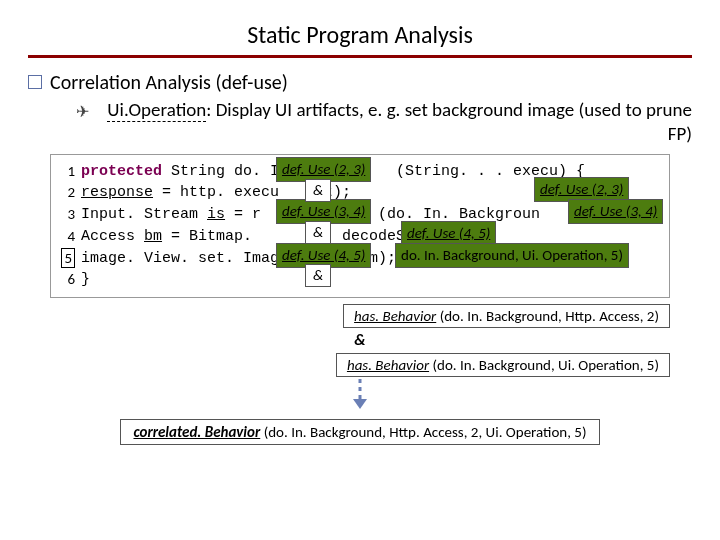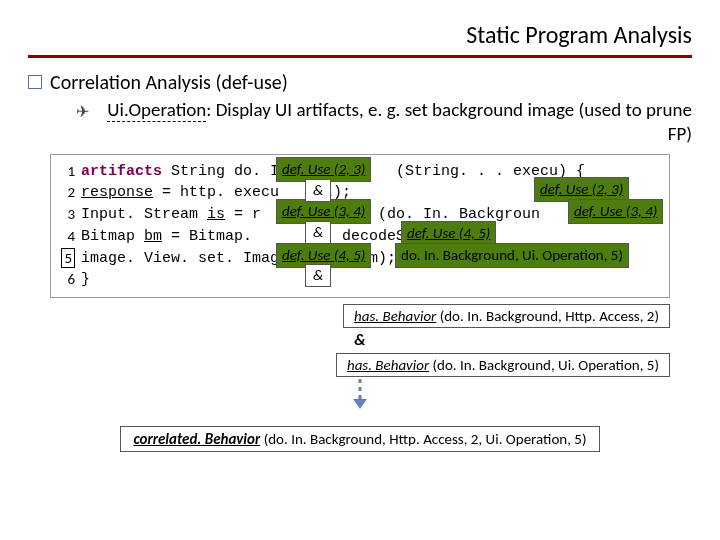--- a/index.html
+++ b/index.html
@@ -11,21 +11,21 @@
     color: #000;
     overflow: hidden;
   }
   .slide {
     width: 100%;
     height: 100%;
     padding: 20px 28px;
     position: relative;
   }
   .title {
-    text-align: right;
+    text-align: center;
     font-size: 24px;
     font-weight: 400;
     padding-bottom: 6px;
     border-bottom: 3px solid #8b0000;
     margin-bottom: 12px;
   }
   .bullet-row {
     display: flex;
     align-items: flex-start;
     margin-bottom: 4px;
@@ -132,21 +132,21 @@
   }
 
   .arrow-down {
     text-align: center;
     margin: 2px 0 4px 0;
   }
   .arrow-down svg { display: inline-block; }
 
   .final-row {
     text-align: center;
-    margin: 13px 22px;
+    margin: 6px 22px;
   }
   .final-box {
     display: inline-block;
     border: 1.2px solid #555;
     background: #fff;
     padding: 3px 12px;
     font-size: 15px;
   }
 </style>
 </head>
@@ -163,33 +163,33 @@
   <div class="sub-bullet-row">
     <div class="plane-icon">✈</div>
     <div class="sub-text">
       <span class="underline-dashed">Ui.Operation</span><span>: Display UI artifacts, e. g. set background image (used to prune FP)</span>
     </div>
   </div>
 
   <div class="code-box">
     <div class="code-row">
         <span class="lineno">1</span>
-        <span><span class="kw">artifacts</span><span> String do. I</span><span style="visibility:hidden">xxxxxxxxxxxxx</span><span>(String. . . execu) {</span></span>
+        <span><span class="kw">protected</span><span> String do. I</span><span style="visibility:hidden">xxxxxxxxxxxxx</span><span>(String. . . execu) {</span></span>
       </div>
     <div class="code-row">
         <span class="lineno">2</span>
         <span><span>   </span><span class="ul">response</span><span> = http. execu</span><span style="visibility:hidden">xxxx</span><span>et);</span></span>
       </div>
     <div class="code-row">
         <span class="lineno">3</span>
         <span><span>   Input. Stream </span><span class="ul">is</span><span> = r</span><span style="visibility:hidden">xxxxxxxxxxxxx</span><span>(do. In. Backgroun</span></span>
       </div>
     <div class="code-row">
         <span class="lineno">4</span>
-        <span><span>   Bitmap </span><span class="ul">bm</span><span> = Bitmap.</span><span style="visibility:hidden">xxxxxxxx</span><span>. decodeStream(is);</span></span>
+        <span><span>   Access </span><span class="ul">bm</span><span> = Bitmap.</span><span style="visibility:hidden">xxxxxxxx</span><span>. decodeStream(is);</span></span>
       </div>
     <div class="code-row">
         <span class="lineno"><span class="lineno-boxed">5</span></span>
         <span><span>   image. View. set. Image. Bi</span><span style="visibility:hidden">xxxx</span><span>om);</span></span>
       </div>
     <div class="code-row">
         <span class="lineno">6</span>
         <span>}</span>
       </div>
 

